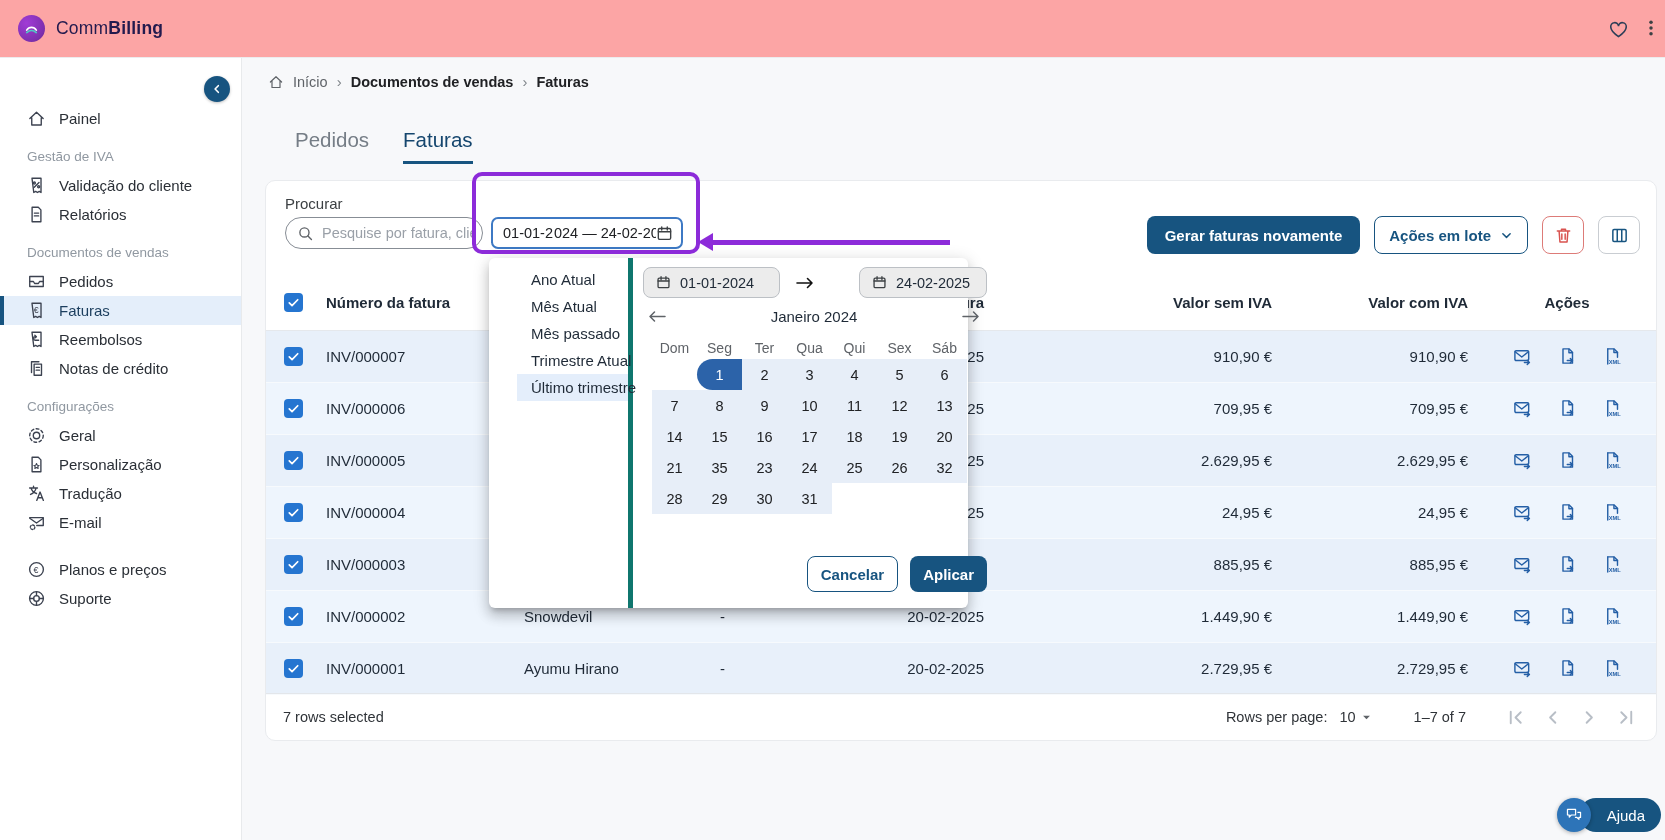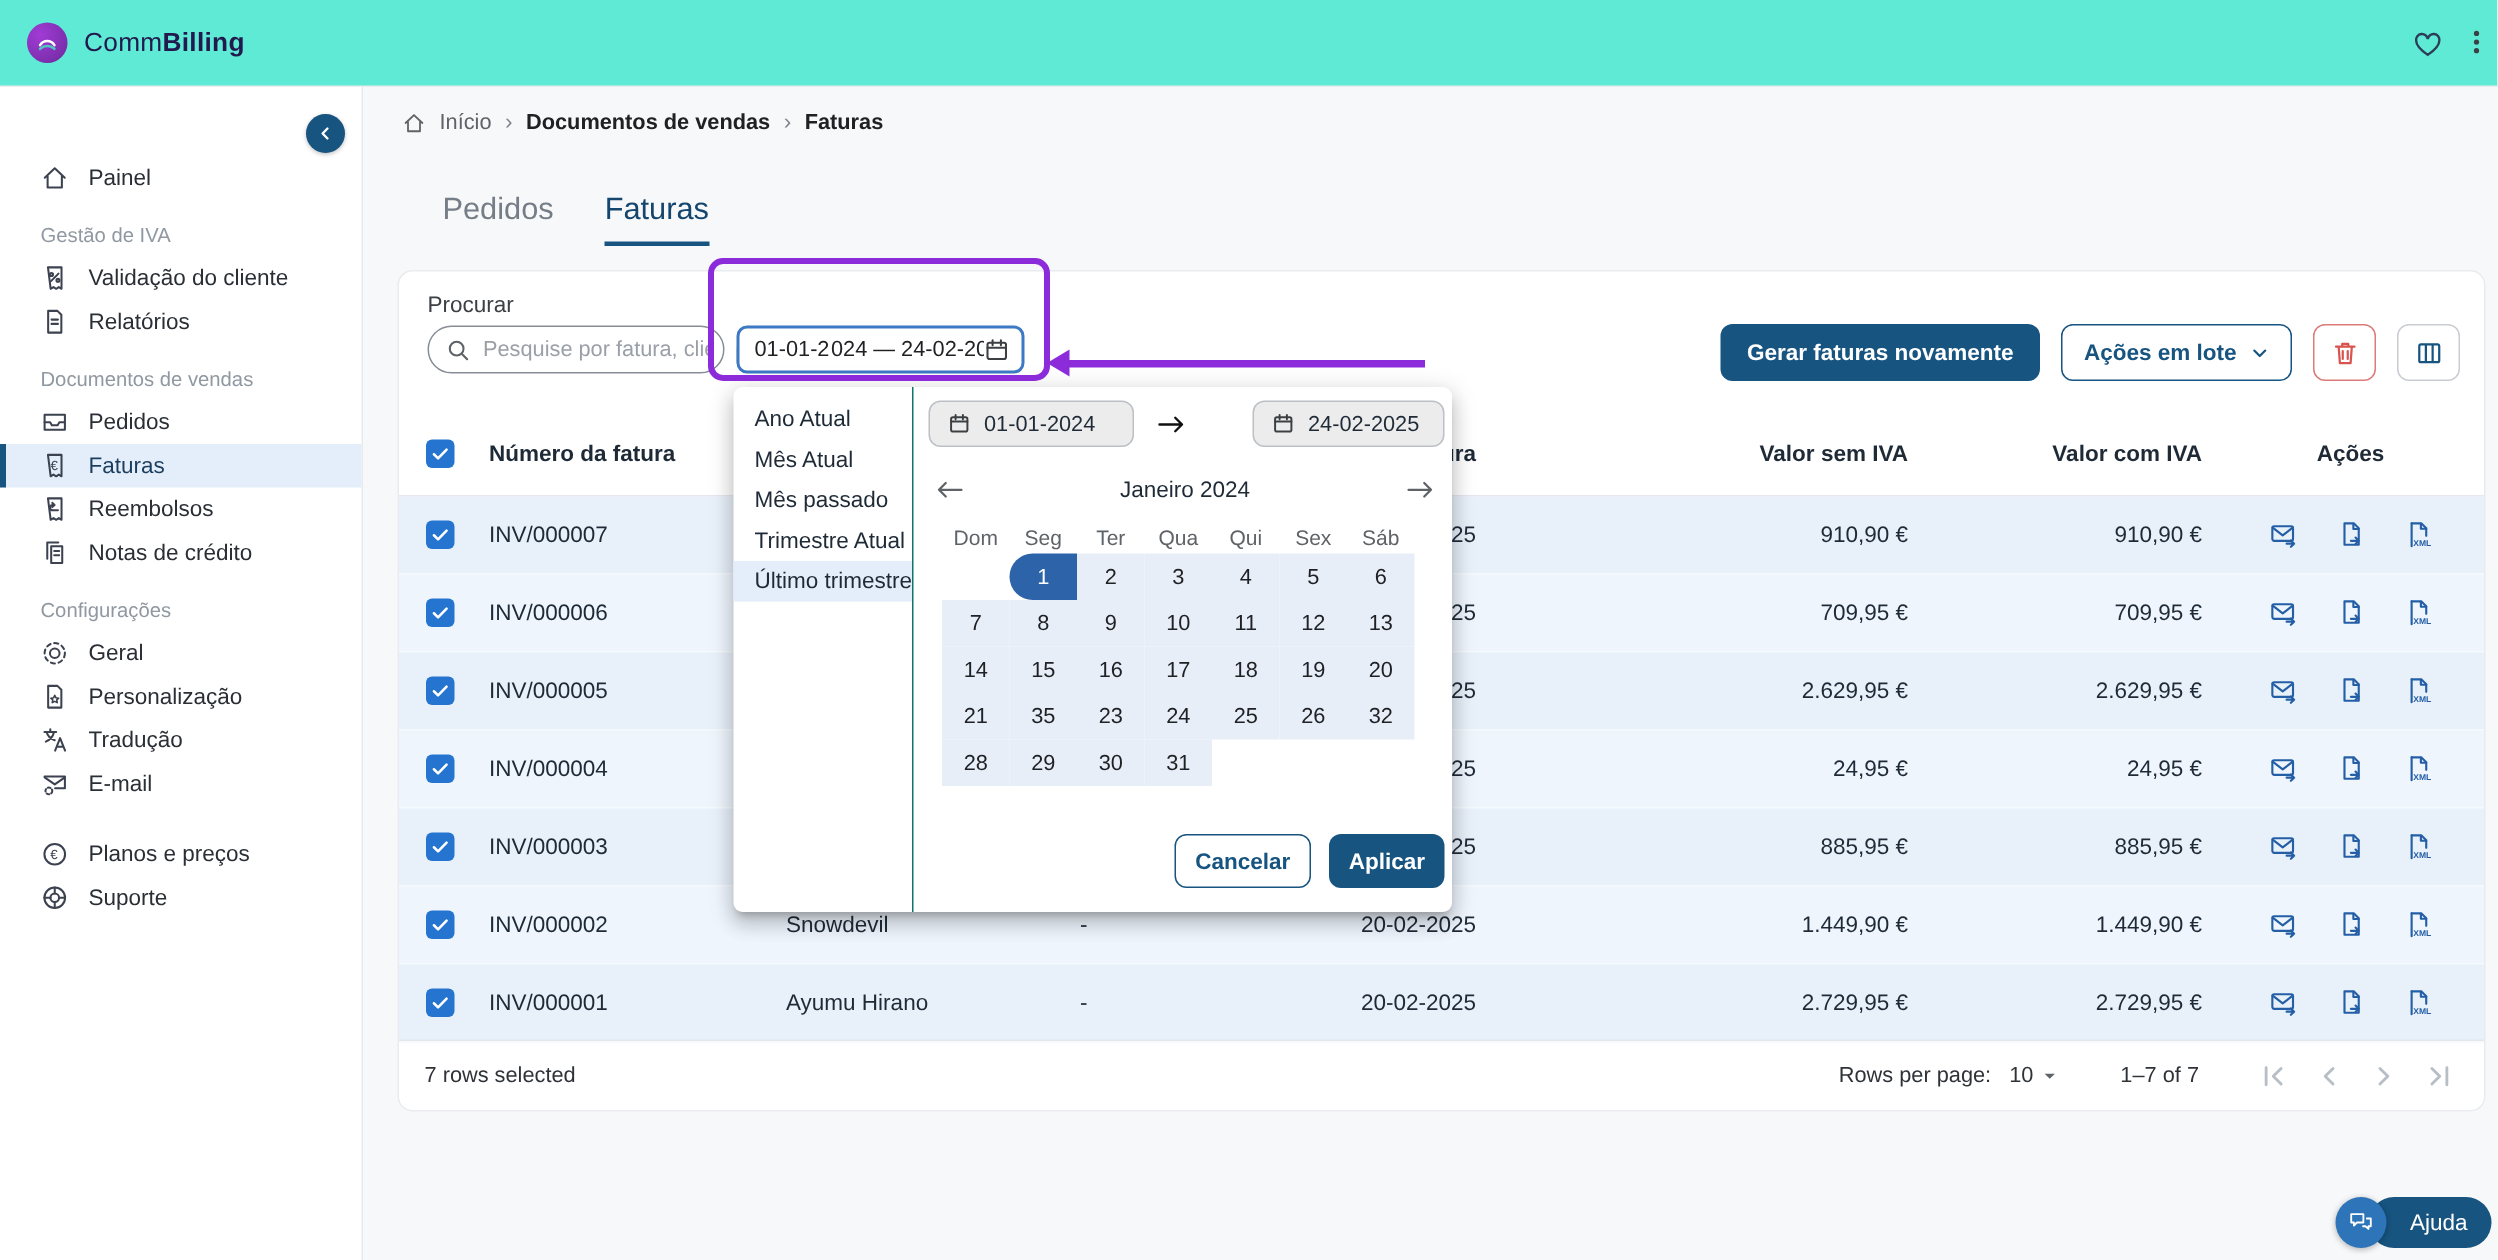--- a/index.html
+++ b/index.html
@@ -1,21 +1,21 @@
 <!DOCTYPE html>
 <html><head>
 <meta charset="utf-8">
 <style>
   * { margin:0; padding:0; box-sizing:border-box; }
   html,body { width:1665px; height:840px; overflow:hidden; }
   body { font-family:"Liberation Sans", sans-serif; background:#f7f8fa; color:#1f2a37; }
   #app { position:relative; width:1665px; height:840px; background:#f7f8fa; }
 
   
-  .topbar { position:absolute; top:0; left:0; right:0; height:58px; background:#5eead4;
+  .topbar { position:absolute; top:0; left:0; right:0; height:58px; background:#fca5a5;
             border-bottom:1px solid #ececee; z-index:30; }
   .logo { position:absolute; left:18px; top:15px; display:flex; align-items:center; gap:11px; }
   .logo-mark { width:27px; height:27px; border-radius:50%;
                background:radial-gradient(circle at 32% 30%, #a13bd6, #7d2fae 70%, #5e2387);
                display:flex; align-items:center; justify-content:center; }
   .brand { font-size:17.5px; color:#221a4e; letter-spacing:.2px; }
   .brand b { font-weight:700; }
   .top-icon-btn { border:none; background:none; cursor:pointer; display:flex; align-items:center; }
   .heart-btn { position:absolute; right:36px; top:19px; }
   .kebab-btn { position:absolute; right:4px; top:18px; }
@@ -105,34 +105,34 @@
   .rpp-label { margin-right:12px; }
   .rpp-value { display:flex; align-items:center; gap:5px; cursor:pointer; margin-right:42px; }
   .range-text { margin-right:38px; }
   .pager { display:flex; align-items:center; gap:14px; margin-right:18px; color:#b8bec6; }
   .pager button { background:none; border:none; color:#b8bec6; display:flex; cursor:default; padding:2px; }
 
   
   .popup { position:absolute; left:489px; top:258px; width:479px; height:350px; background:#fff;
            border-radius:6px; z-index:40; display:flex;
            box-shadow:0 5px 5px -3px rgba(0,0,0,.2), 0 8px 12px 1px rgba(0,0,0,.14), 0 3px 16px 2px rgba(0,0,0,.12); }
-  .presets { width:144px; border-right:1px solid #0f766e; padding-top:8px; }
+  .presets { width:144px; border-right:5px solid #0f766e; padding-top:8px;padding-left:28px; }
   .preset-item { height:27px; display:flex; align-items:center; padding-left:14px; font-size:15px;
                  color:#1f2a37; cursor:pointer; white-space:nowrap; }
   .preset-item.active { background:#e4eefb; }
   .calpanel { position:relative; flex:1; padding:9px 8px 0 10px; }
   .chips-row { display:flex; align-items:center; }
   .chip { height:31px; display:flex; align-items:center; gap:9px; background:#ececec;
           border:1px solid #bcc0c5; border-radius:8px; padding:0 12px; font-size:14.5px; color:#1f2a37;
           cursor:pointer; }
   .chip .cal-ic { color:#3c4043; display:flex; }
   .chip-start { width:137px; }
   .chip-end { width:128px; margin-left:44px; }
   .chips-arrow { margin-left:15px; color:#111; display:flex; }
-  .cal-nav { display:flex; align-items:center; margin-top:20px; padding:0 6px 0 4px; }
+  .cal-nav { display:flex; align-items:center; margin-top:10px; padding:0 6px 0 4px; }
   .cal-nav .nav-btn { background:none; border:none; color:#5f6368; cursor:pointer; display:flex; padding:0; }
   .month-label { flex:1; text-align:center; font-size:15px; color:#1f2a37; }
   .dow-row, .day-row { display:grid; grid-template-columns:repeat(7,45px); margin-left:9px; }
   .dow-row { margin-top:12px; }
   .dow { text-align:center; font-size:14px; color:#5f6368; height:22px; line-height:22px; }
   .day-row { height:31px; }
   .day { display:flex; align-items:center; justify-content:center; font-size:14.5px; color:#202124;
          cursor:pointer; }
   .day.in-range { background:#e7eef8; }
   .day.sel { background:#2c63a9; color:#fff; border-radius:16px 0 0 16px; font-weight:400; }

